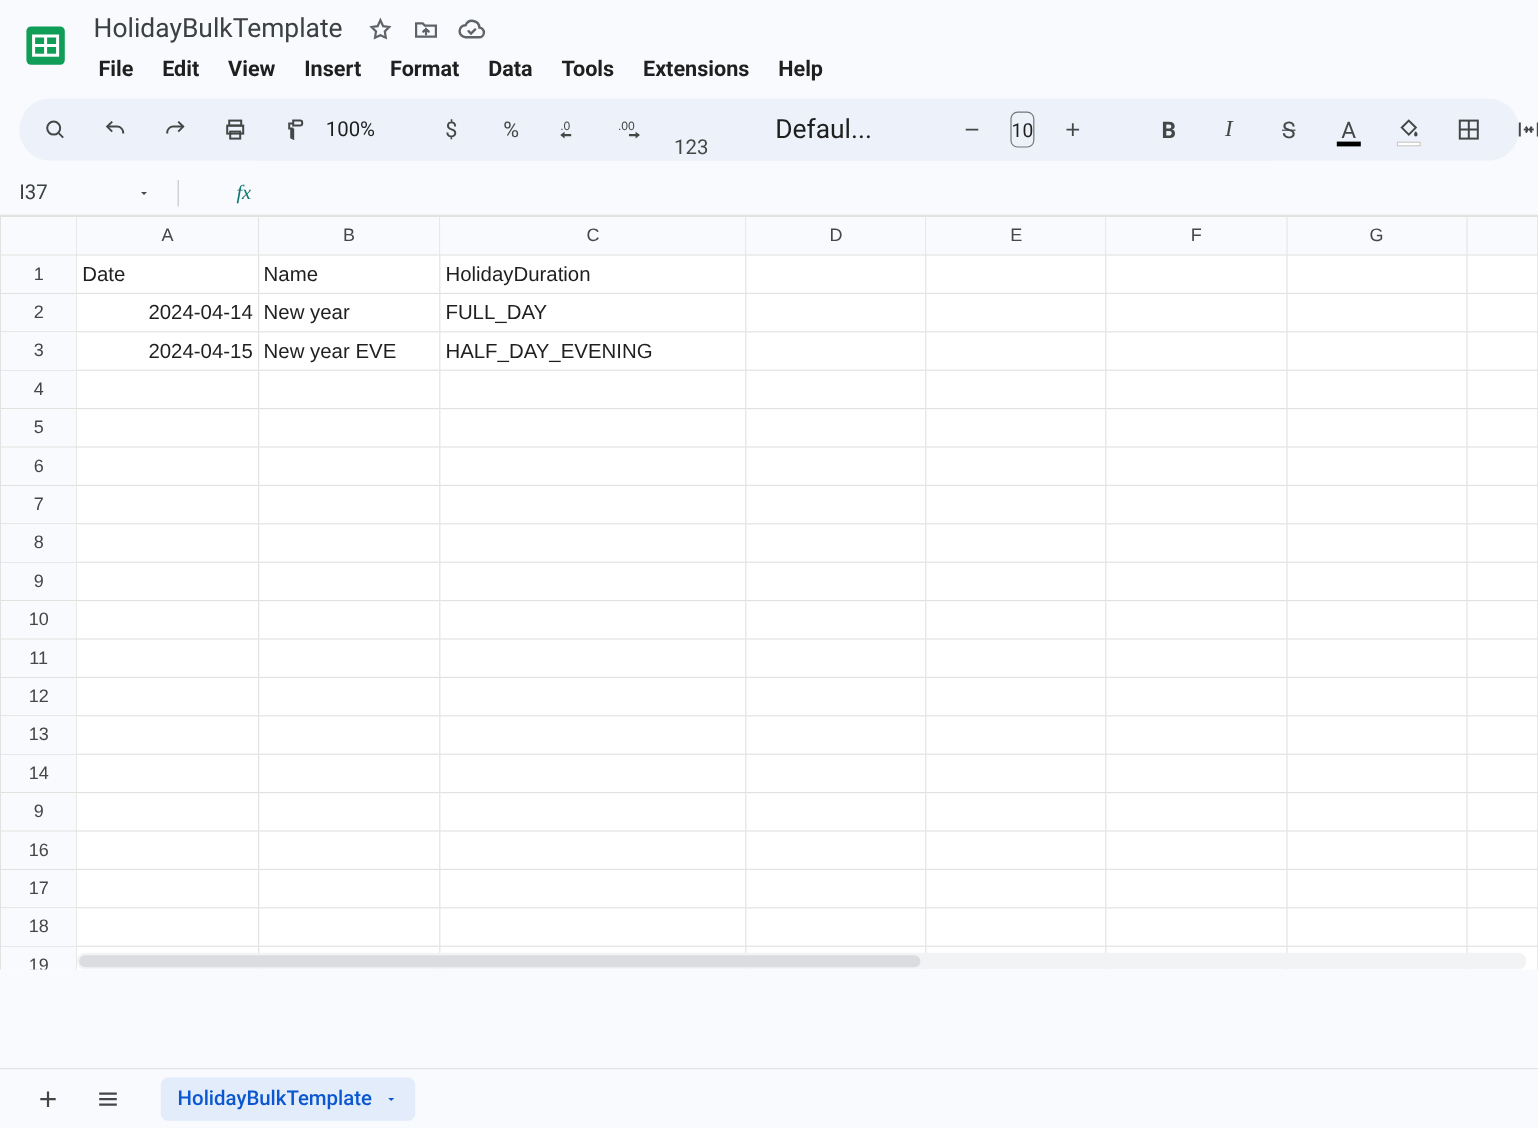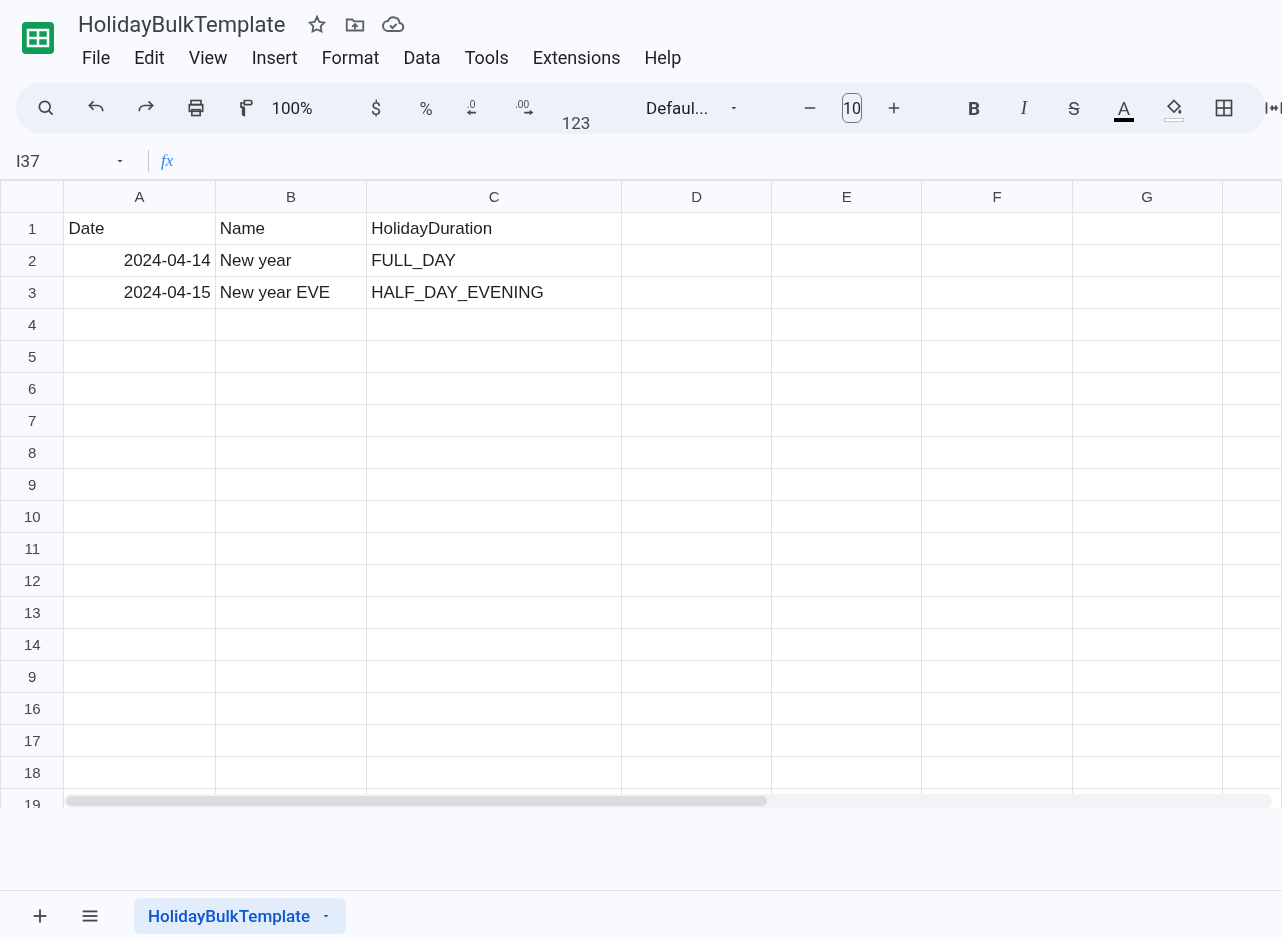--- a/index.html
+++ b/index.html
@@ -14,42 +14,42 @@
   }
 
   
   .header { display: flex; align-items: flex-start; padding: 10px 16px 0 16px; }
   .doc-icon { width: 44px; height: 56px; display:flex; align-items:center; justify-content:center; margin-right: 12px; }
   .doc-icon svg { width: 40px; height: 40px; }
   .title-area { flex: 1; }
   .title-row { display: flex; align-items: center; gap: 14px; }
   .doc-title { font-size: 22px; color: #3c4043; padding: 2px 6px; border-radius:4px; }
   .title-icon { width: 24px; height:24px; display:flex; align-items:center; justify-content:center; color:#5f6368; }
-  .menu-row { display: flex; gap: 4px; margin-top: 4px; }
+  .menu-row { display: flex; gap: 4px; margin-top: 4px; font-weight: bold; }
   .menu-item { font-size: 18px; color:#1f1f1f; padding: 4px 10px; border-radius:4px; cursor:pointer; }
 
   
   .toolbar-wrap { padding: 10px 16px 8px 16px; }
   .toolbar {
     display: flex; align-items:center;
     background: #edf2fa;
     border-radius: 28px;
     height: 52px;
     padding: 0 12px;
     gap: 14px;
   }
   .tbtn {
     min-width: 36px; height: 36px;
     display:flex; align-items:center; justify-content:center;
     border-radius: 6px; cursor:pointer; color:#444746;
     padding: 0 4px;
   }
   .tsep { width:1px; height:26px; background:#c7c7c7; margin: 0 8px; }
   .zoom-label { font-size:17px; color:#1f1f1f; padding: 0 6px; }
-  .font-select { display:flex; align-items:center; gap:20px; font-size:17px; color:#1f1f1f; padding: 0 8px; min-width:110px; justify-content:space-between; }
+  .font-select { display:flex; align-items:center; gap:20px; font-size:22px; color:#1f1f1f; padding: 0 8px; min-width:110px; justify-content:space-between; }
   .size-box {
     border: 1.5px solid #747775; border-radius:6px;
     width:44px; height:30px; display:flex; align-items:center; justify-content:center;
     font-size:16px; color:#1f1f1f;
   }
   .text-color-btn { position:relative; }
   .text-color-underline { position:absolute; bottom:4px; left:8px; right:8px; height:4px; background:#000; }
   .fill-color-btn { position:relative; }
   .fill-color-underline { position:absolute; bottom:4px; left:8px; right:8px; height:4px; background:#fff; border:0.5px solid #c7c7c7; }
 
@@ -59,21 +59,21 @@
     height:38px; padding-left: 16px;
     border-bottom: 1px solid #e1e3e1;
     background:#f8fafd;
   }
   .namebox {
     display:flex; align-items:center; gap:6px;
     font-size:17px; color:#3c4043; width:120px;
     justify-content:space-between; padding-right:10px;
   }
   .fxsep { width:1px; height:22px; background:#c7c7c7; margin: 0 12px; }
-  .fx-icon { font-style: italic; font-family: Georgia, serif; color:#3b82f6; font-size:17px; }
+  .fx-icon { font-style: italic; font-family: Georgia, serif; color:#0f766e; font-size:17px;margin-left:36px; }
 
   
   .grid-wrap { position: relative; height: 628px; overflow:hidden; background:#fff;}
   table.sheet { border-collapse: collapse; table-layout: fixed; }
   .sheet th, .sheet td {
     border: 1px solid #e1e3e1;
     font-size: 17px;
     font-family: Arial, sans-serif;
     color:#1f1f1f;
     height:32px;

